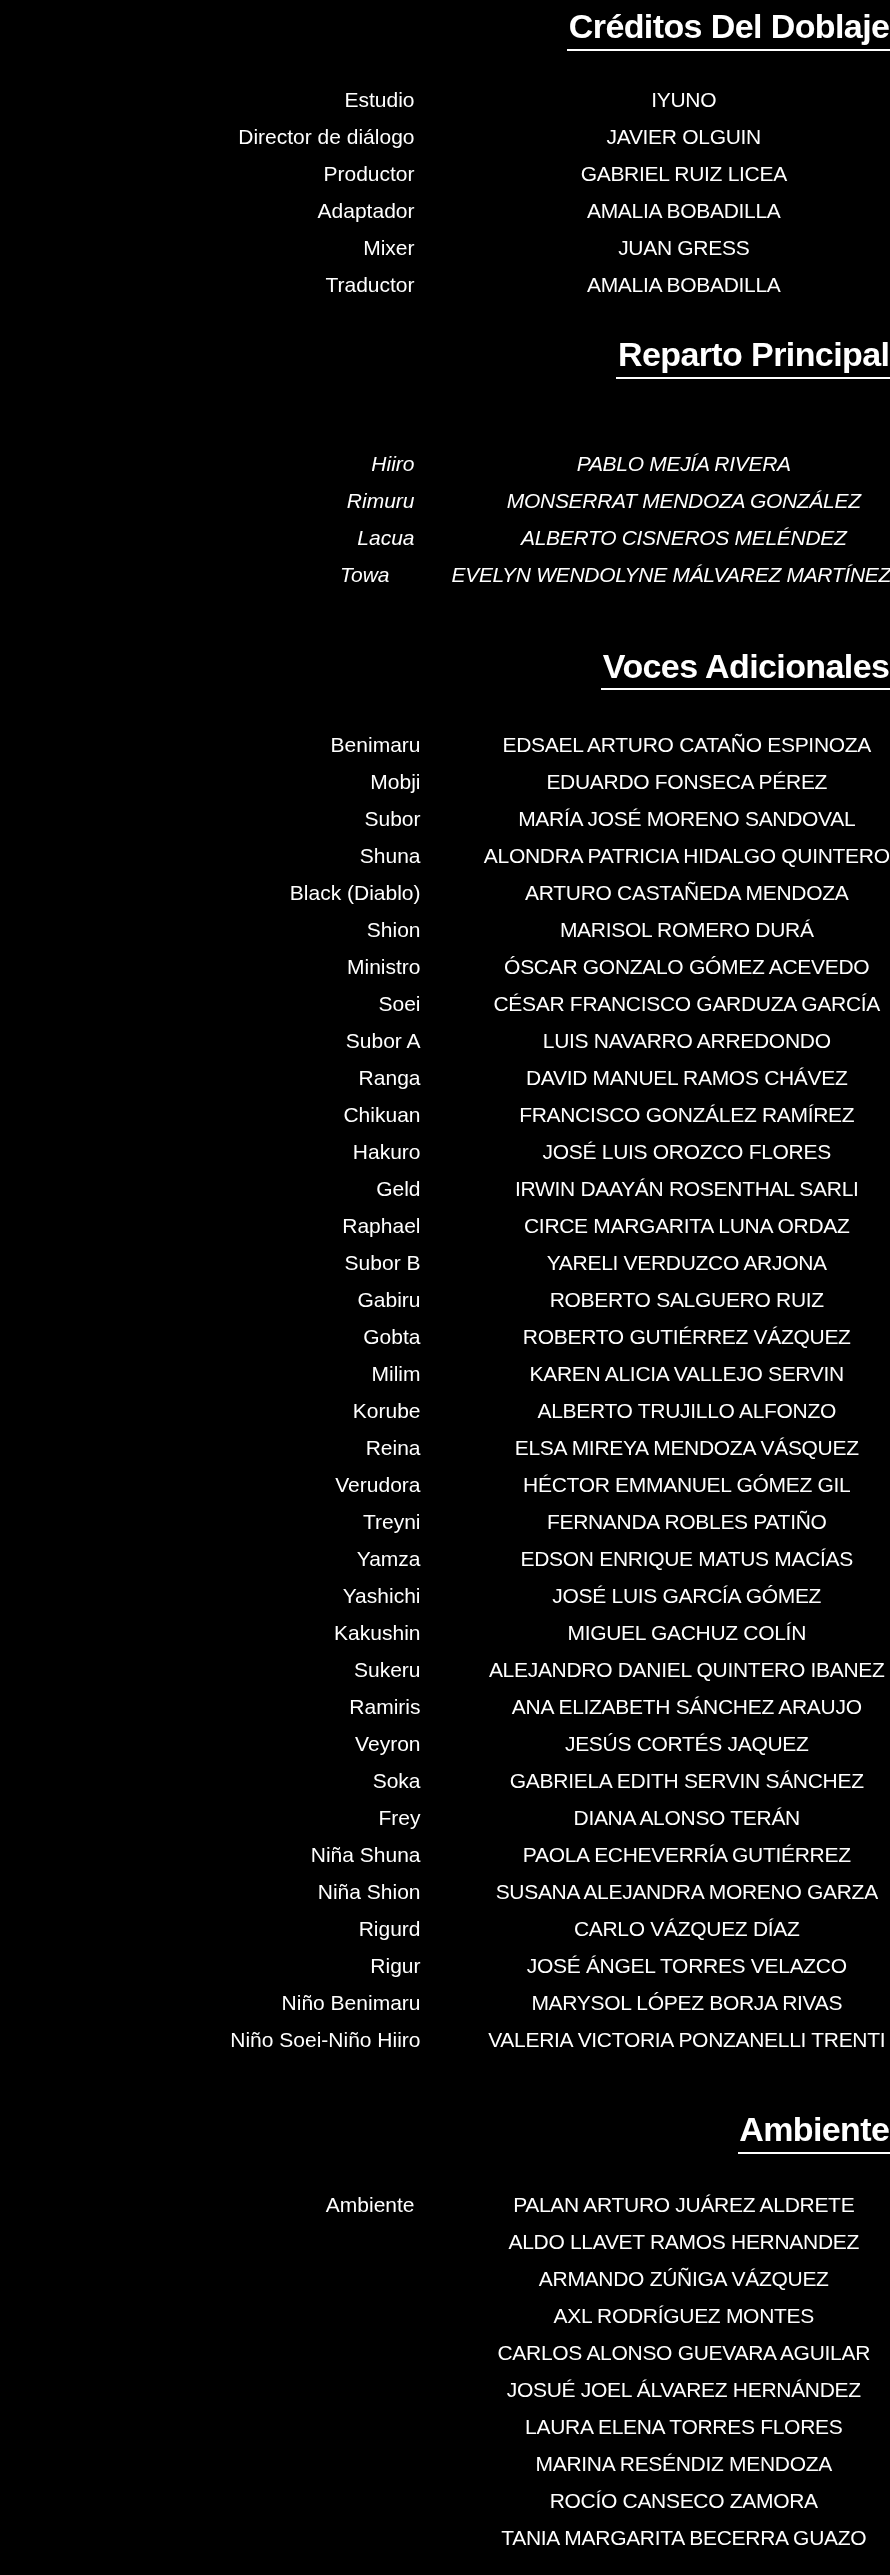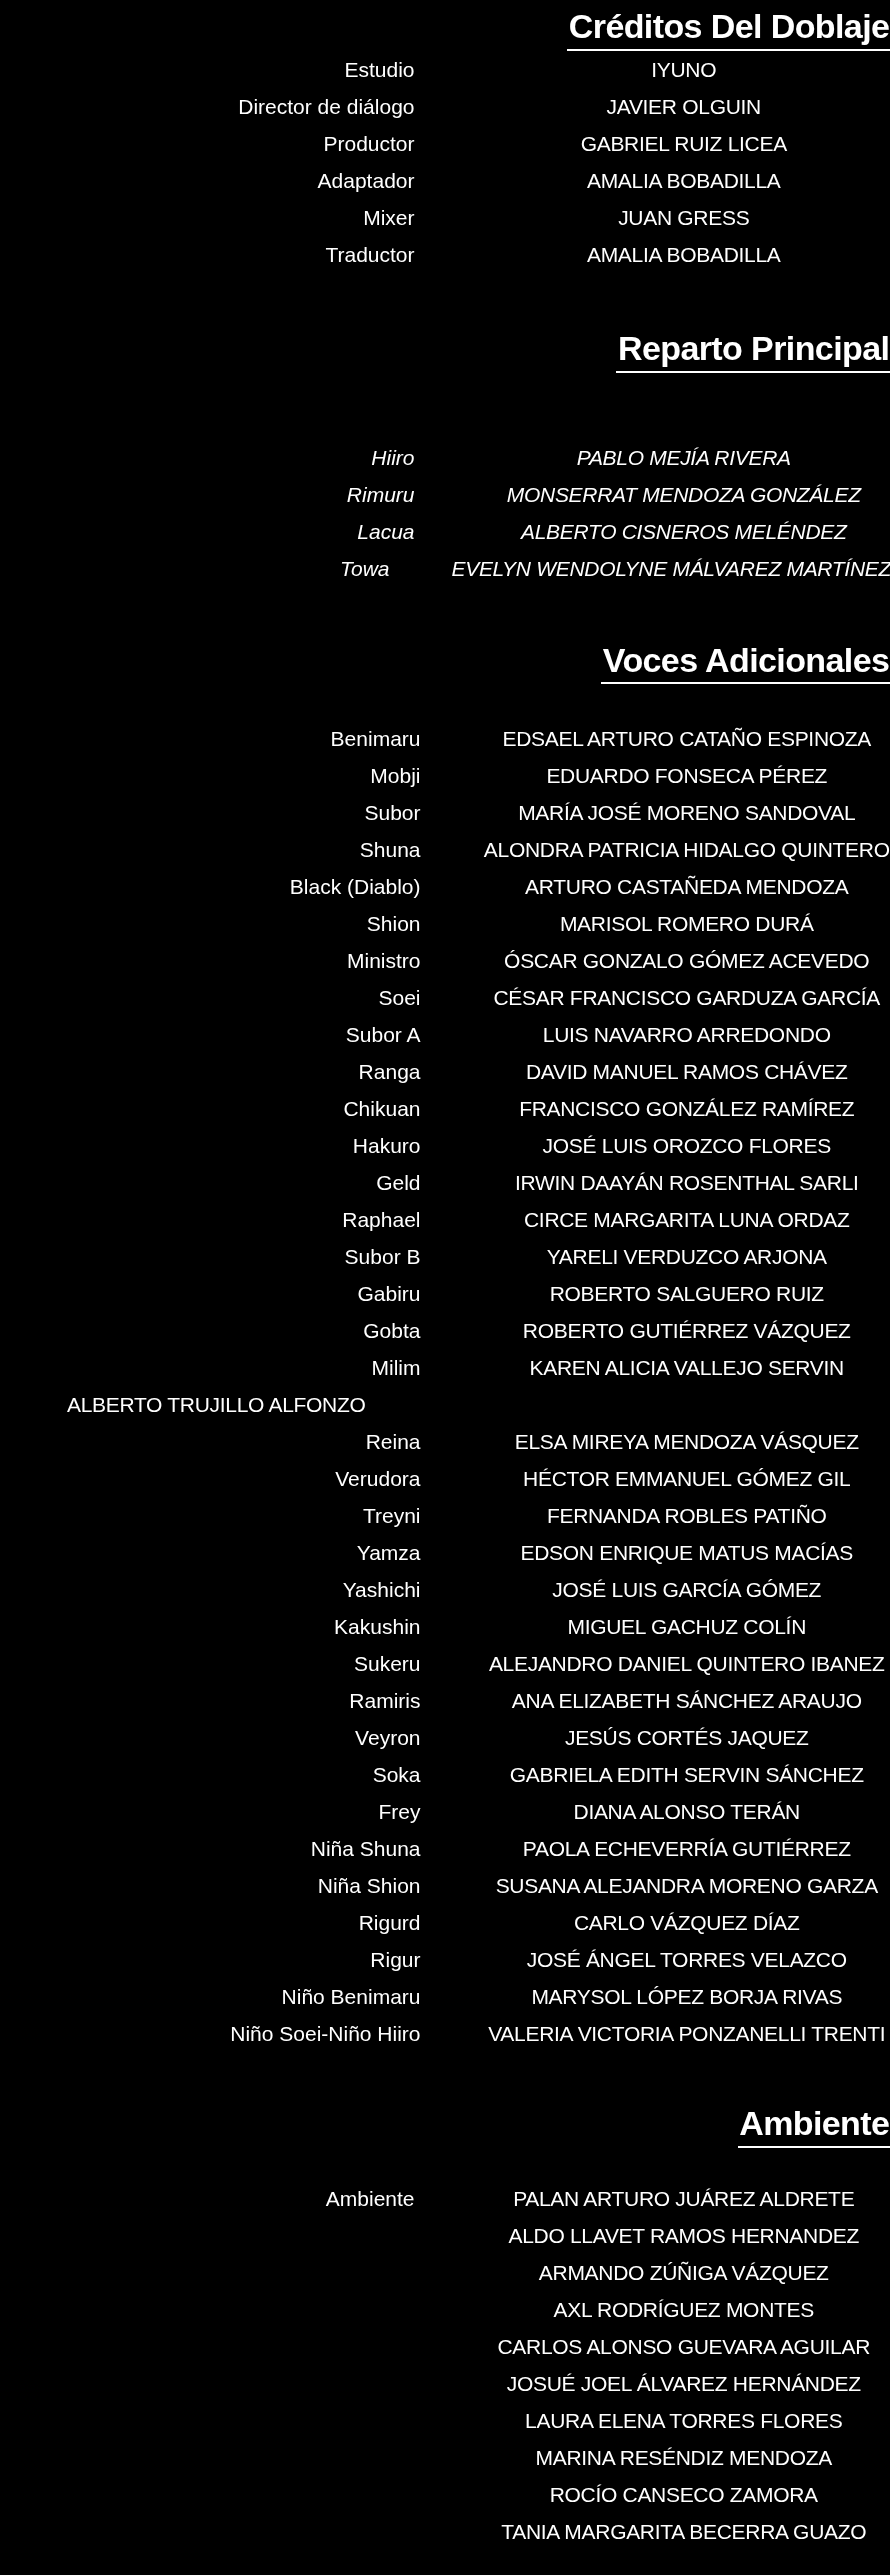--- a/index.html
+++ b/index.html
@@ -52,22 +52,22 @@
   .actor-name-line {
     font-size: 21px;
     line-height: 37px;
     letter-spacing: -0.3px;
     white-space: nowrap;
     text-align: center;
   }
 
   
   .credit-section:nth-child(1) .title-wrap { margin-top: 6.8px; }
-  .credit-section:nth-child(1) .rows       { }
-  .credit-section:nth-child(2) .title-wrap { margin-top: 56px; }
+  .credit-section:nth-child(1) .rows       { margin-top: 30px; }
+  .credit-section:nth-child(2) .title-wrap { margin-top: 32px; }
   .credit-section:nth-child(2) .rows       { margin-top: 66px; font-style: italic; }
   .credit-section:nth-child(3) .title-wrap { margin-top: 54px; }
   .credit-section:nth-child(3) .rows       { margin-top: 36px; padding-left: 12px; }
   .credit-section:nth-child(4) .title-wrap { margin-top: 52px; }
   .credit-section:nth-child(4) .rows       { margin-top: 32px; }
 </style>
 </head>
 <body style="background: rgb(0, 0, 0); color: rgb(255, 255, 255);">
 
 <main>
@@ -280,20 +280,21 @@
   </div>
 
   <div class="row">
     <div class="role-label">Milim</div>
     <div class="actor-names">
   <div class="actor-name-line">KAREN ALICIA VALLEJO SERVIN</div>
 </div>
   </div>
 
   <div class="row">
+    <div class="role-label">Korube</div>
     <div class="actor-names">
   <div class="actor-name-line">ALBERTO TRUJILLO ALFONZO</div>
 </div>
   </div>
 
   <div class="row">
     <div class="role-label">Reina</div>
     <div class="actor-names">
   <div class="actor-name-line">ELSA MIREYA MENDOZA VÁSQUEZ</div>
 </div>

